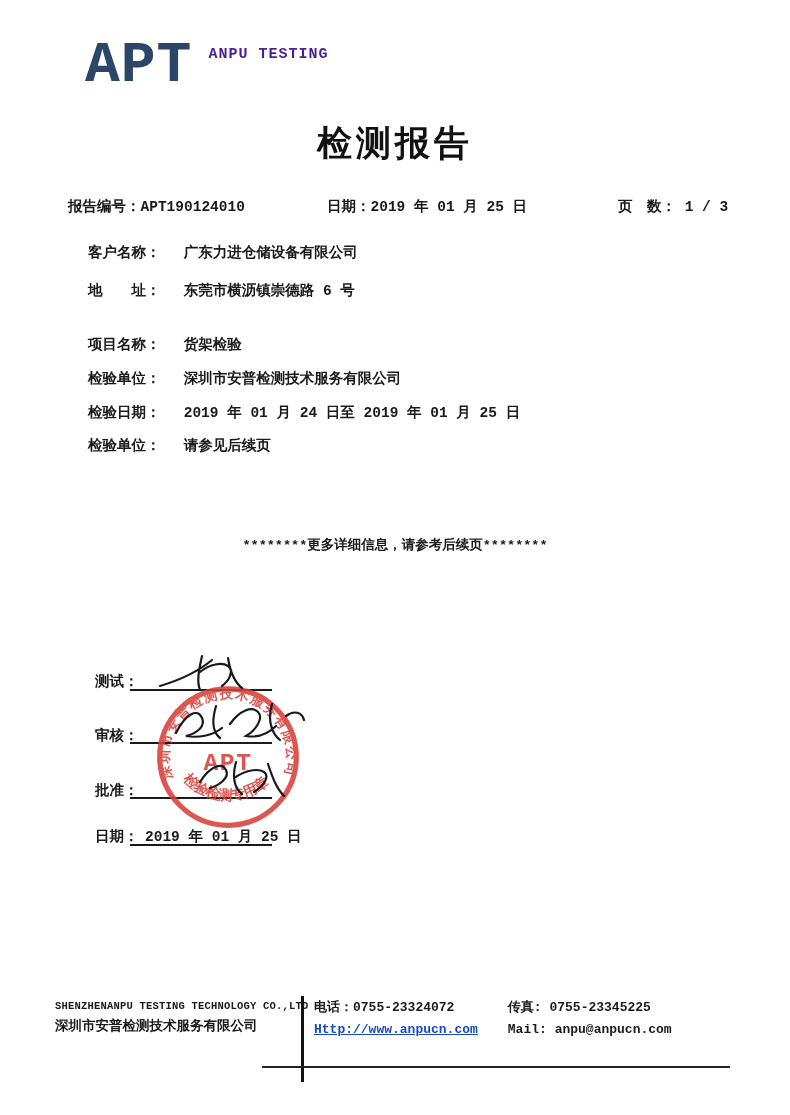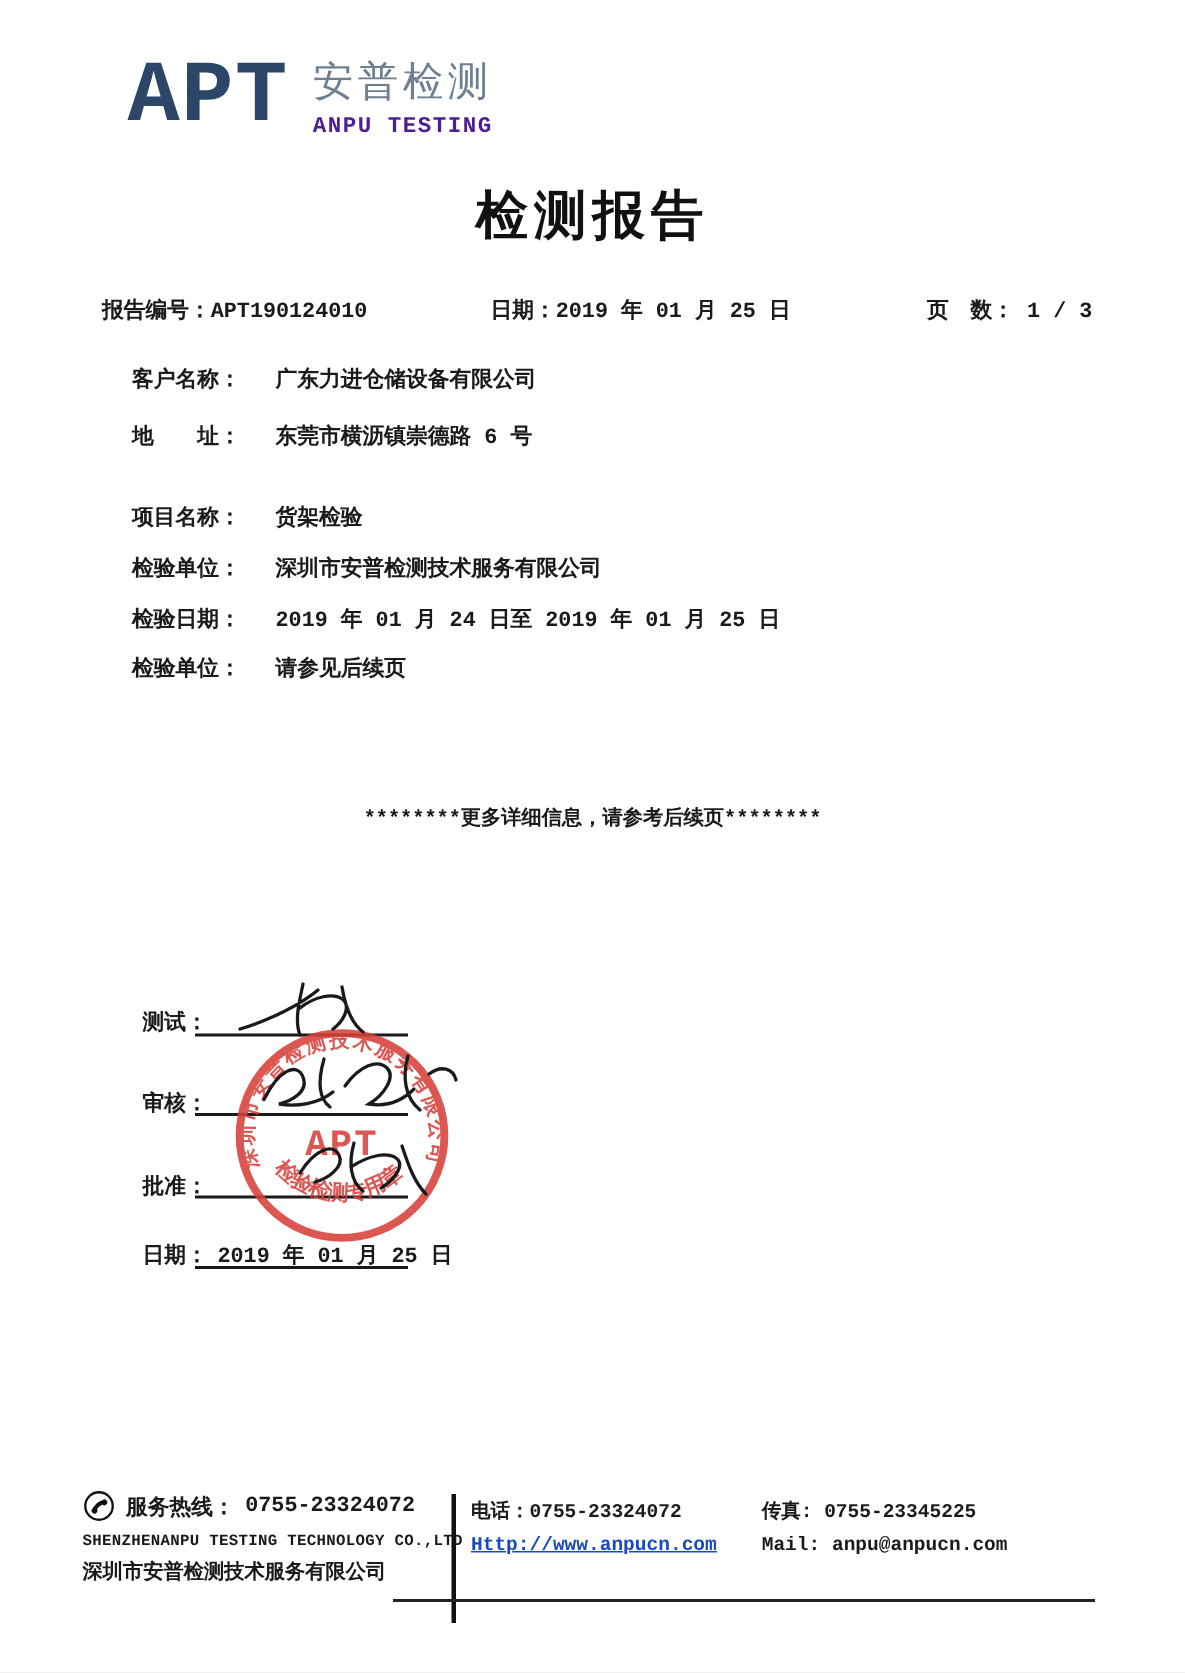--- a/index.html
+++ b/index.html
@@ -54,21 +54,20 @@
   .phone-icon{flex:0 0 auto;}
 </style>
 </head>
 <body>
 
 <div class="page">
 
   <div class="logo">
     <span class="logo-mark">APT</span>
     <span class="logo-names">
-      <span class="logo-cn">安普检测</span>
       <span class="logo-en">ANPU TESTING</span>
     </span>
   </div>
 
   <h1 class="title">检测报告</h1>
 
   <div class="meta meta-report">
     <span>报告编号：</span><span>APT190124010</span>
   </div>
   <div class="meta meta-date">
@@ -136,32 +135,20 @@
     <path d="M10 36 C30 30 50 20 62 10 M52 6 C50 16 46 30 50 40 M50 22 C60 14 72 12 78 16 C84 20 80 30 72 36 M78 8 C80 20 84 32 92 38" stroke="#1a1a1a" stroke-width="2.2" fill="none" stroke-linecap="round"></path>
   </svg>
   <svg class="handsig hs2" width="150" height="55" viewBox="0 0 150 55">
     <path d="M8 35 C18 15 30 10 34 20 C38 30 26 36 18 38 C30 40 44 38 54 30 M48 8 C44 22 44 34 52 40 M62 26 C72 12 84 8 90 14 C96 20 88 32 78 38 C90 40 100 36 108 28 M104 6 C100 20 102 34 112 42 M118 18 C126 12 134 14 136 22" stroke="#1a1a1a" stroke-width="2.2" fill="none" stroke-linecap="round"></path>
   </svg>
   <svg class="handsig hs3" width="120" height="55" viewBox="0 0 120 55">
     <path d="M12 30 C22 14 34 10 38 18 C42 26 30 34 22 36 M48 10 C44 24 46 36 54 42 M46 26 C58 18 70 16 76 20 C82 24 76 34 66 40 M80 12 C84 24 88 36 96 44" stroke="#1a1a1a" stroke-width="2.2" fill="none" stroke-linecap="round"></path>
   </svg>
 
   <div class="footer-left">
-    <div class="fl-row1">
-      <svg class="phone-icon" width="22" height="22" viewBox="0 0 24 24">
-        <circle cx="12" cy="12" r="10" fill="none" stroke="#111" stroke-width="1.7"></circle>
-        <g transform="rotate(-40 12 12)" fill="#111">
-          <circle cx="7.3" cy="12.5" r="2.1"></circle>
-          <circle cx="16.7" cy="12.5" r="2.1"></circle>
-          <path d="M5.8 11.4 Q12 7.2 18.2 11.4 L17.2 14 Q12 10.8 6.8 14 Z"></path>
-        </g>
-      </svg>
-      <span>服务热线：</span>
-        <span>0755-23324072</span>
-    </div>
     <div class="fl-row2">SHENZHENANPU TESTING TECHNOLOGY CO.,LTD</div>
     <div class="fl-row3">深圳市安普检测技术服务有限公司</div>
   </div>
 
   <div class="footer-divider"></div>
 
   <div class="footer-right">
     <div class="fr-row">
       <span class="fcol"><span>电话：</span><span>0755-23324072</span></span>
       <span><span>传真:</span> <span>0755-23345225</span></span>

